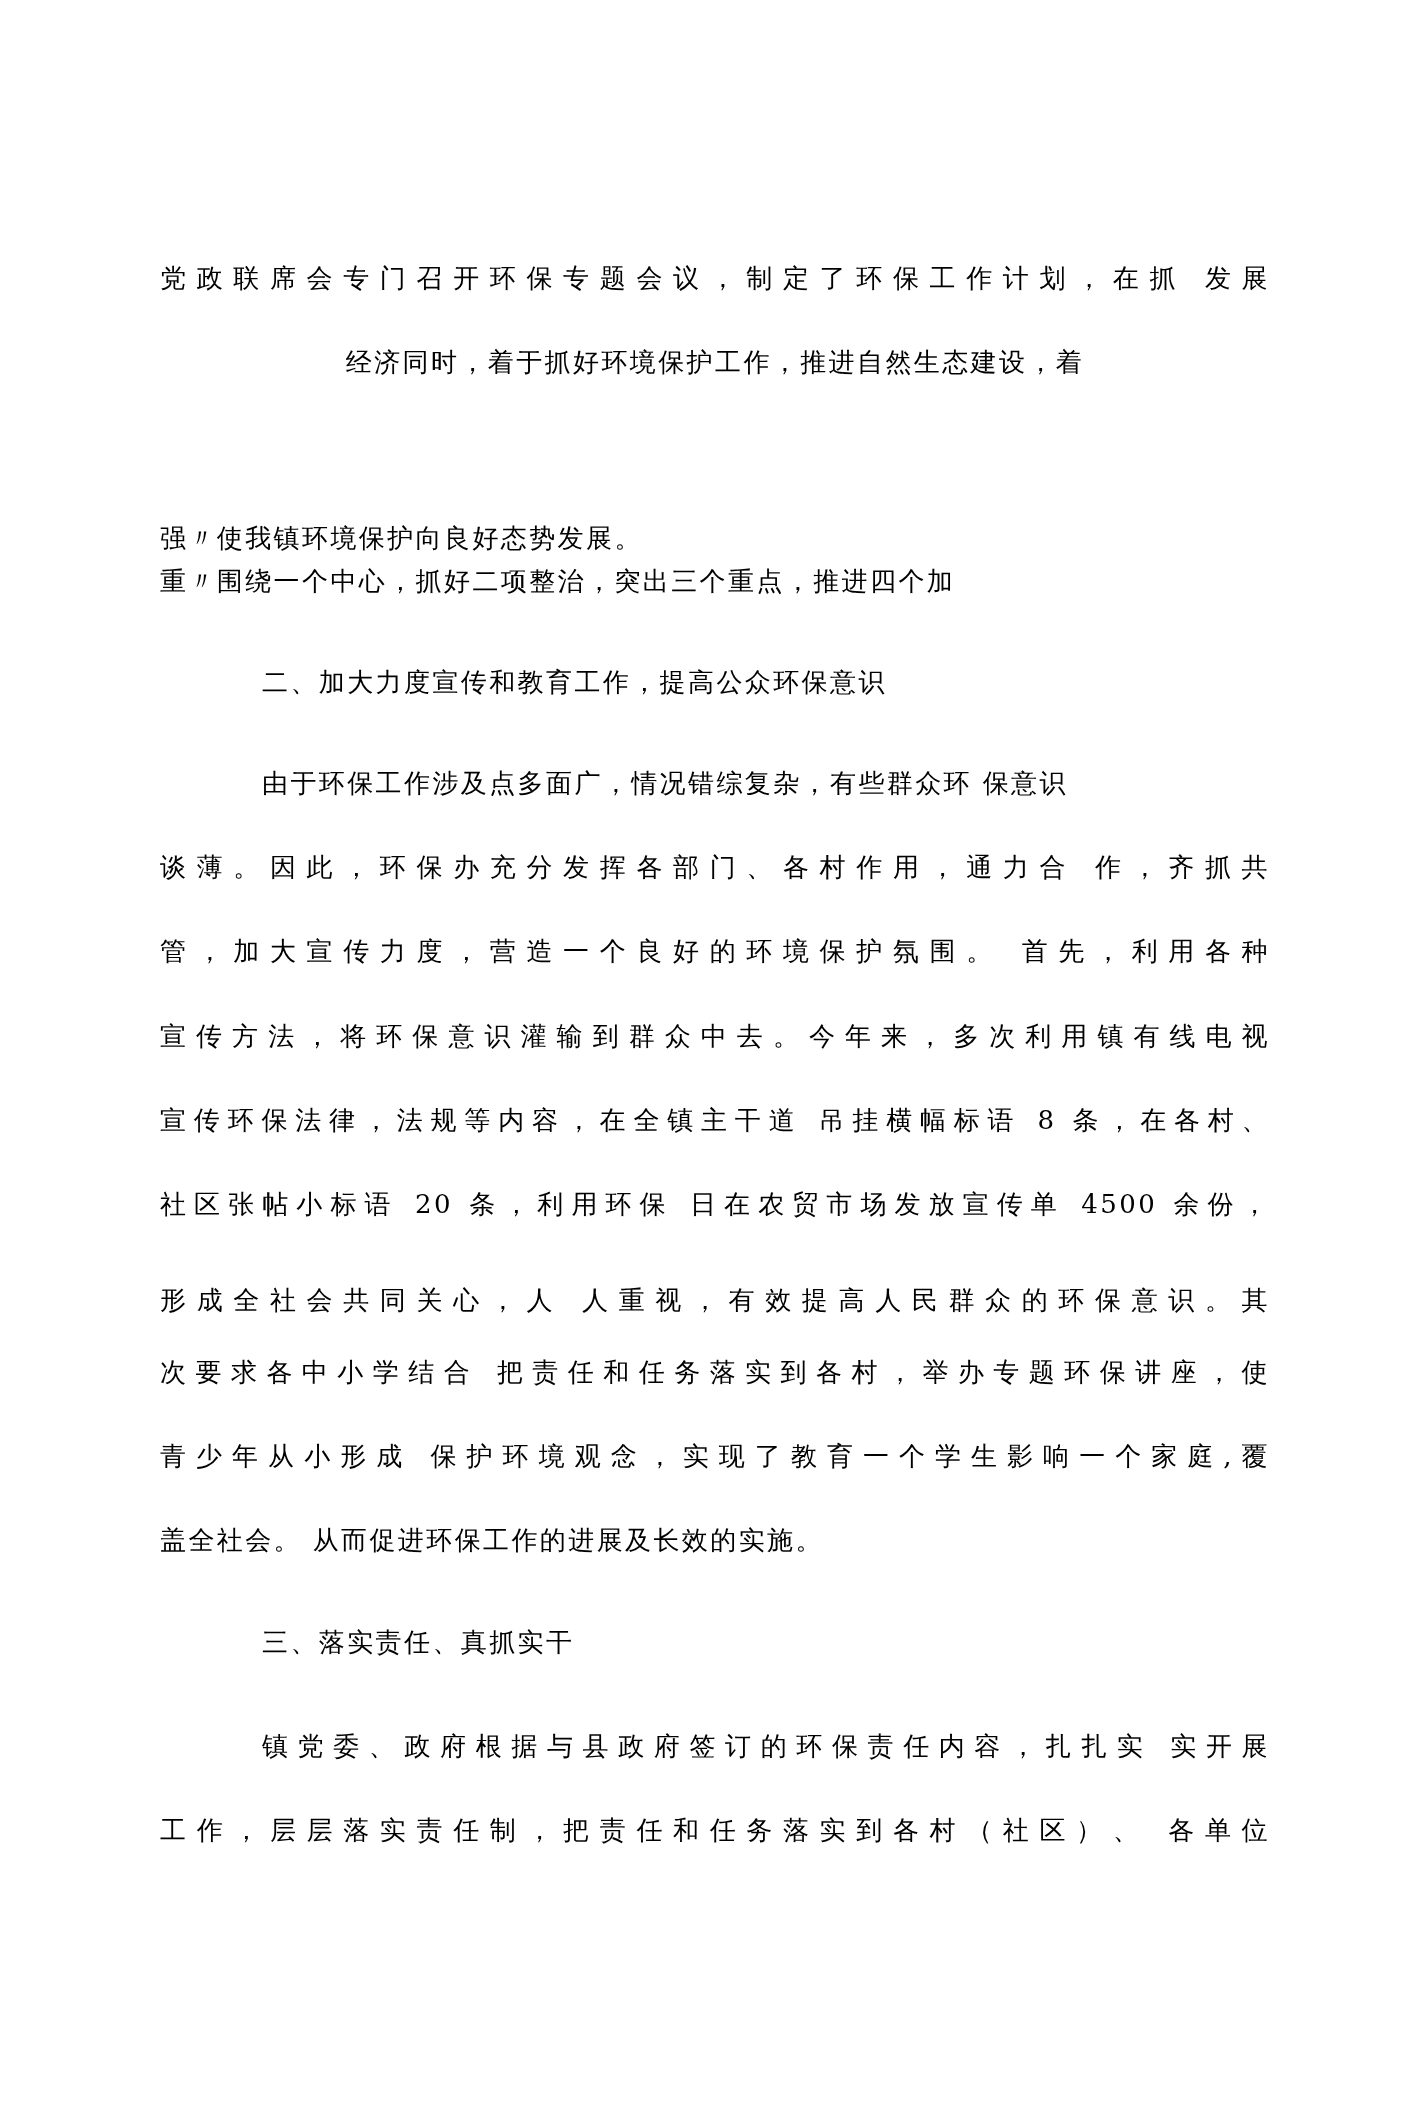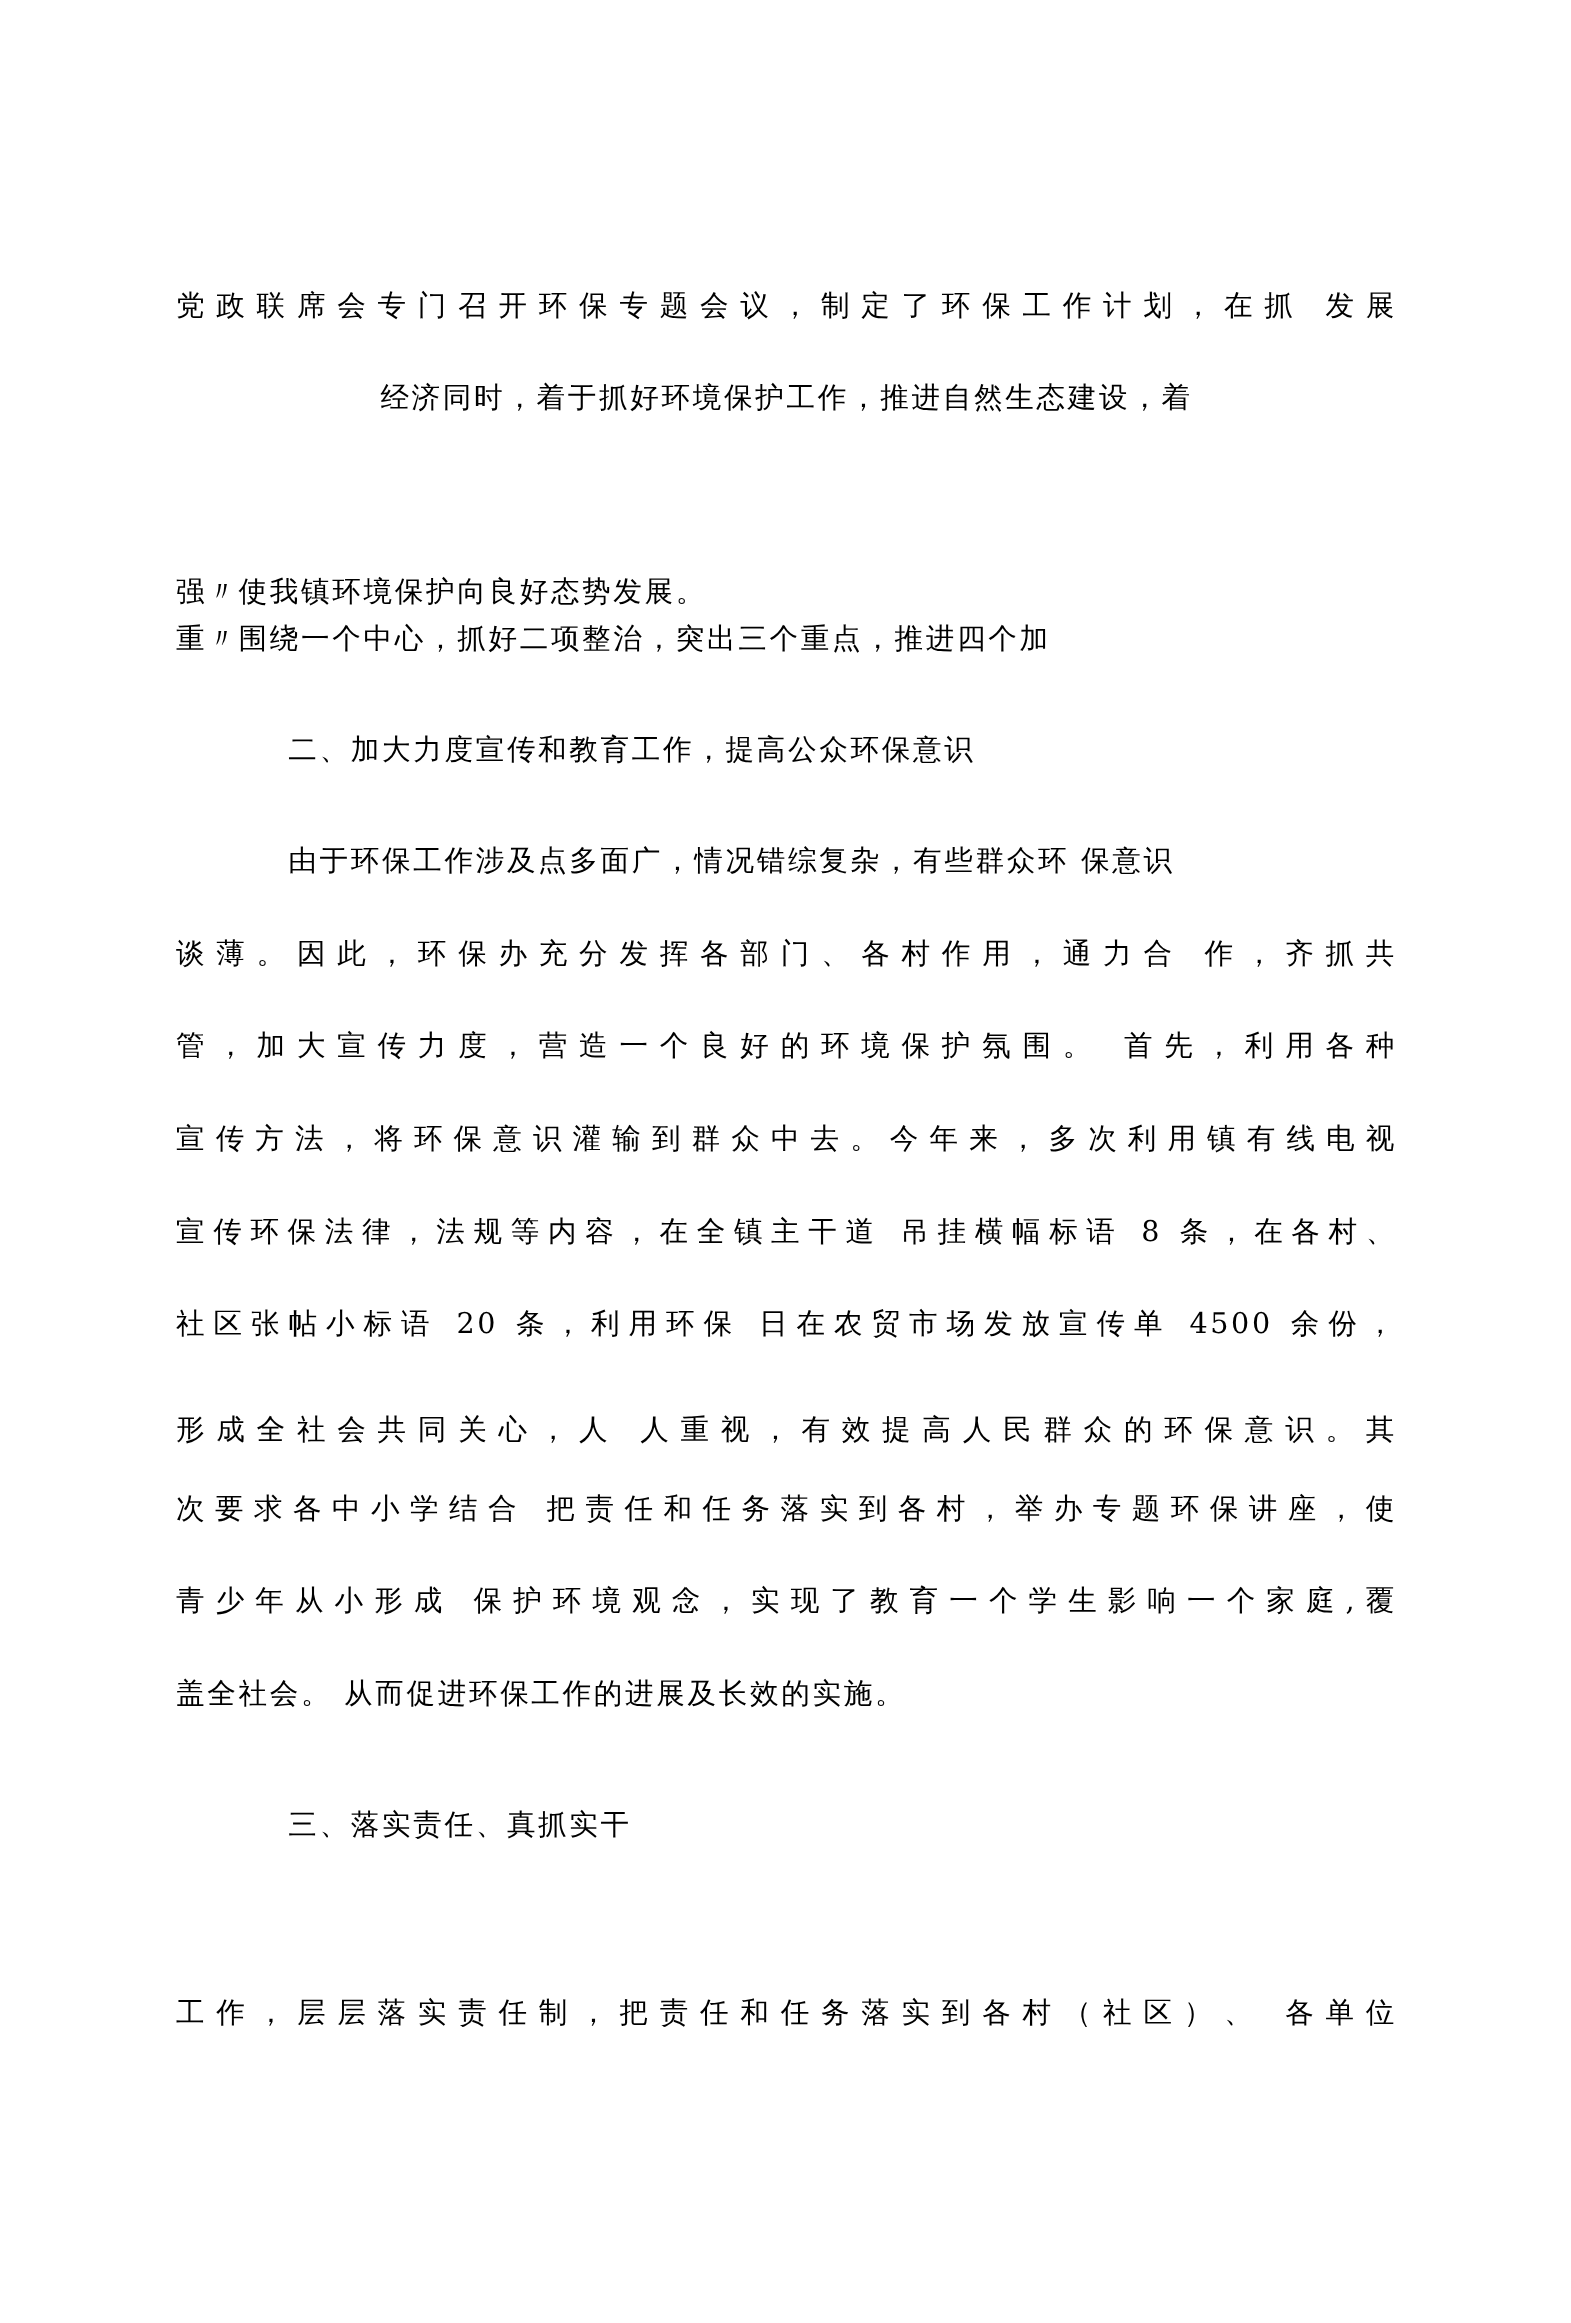--- a/index.html
+++ b/index.html
@@ -55,17 +55,18 @@
   <div class="line justify" style="top:847px;">谈薄。因此，环保办充分发挥各部门、各村作用，通力合  作，齐抓共</div>
   <div class="line justify" style="top:931px;">管，加大宣传力度，营造一个良好的环境保护氛围。 首先，利用各种</div>
   <div class="line justify" style="top:1016px;">宣传方法，将环保意识灌输到群众中去。今年来，多次利用镇有线电视</div>
   <div class="line justify" style="top:1100px;">宣传环保法律，法规等内容，在全镇主干道 吊挂横幅标语 8 条，在各村、</div>
   <div class="line justify" style="top:1184px;">社区张帖小标语 20 条，利用环保  日在农贸市场发放宣传单 4500 余份，</div>
   <div class="line justify" style="top:1268px;margin-top:12px;">形成全社会共同关心，人  人重视，有效提高人民群众的环保意识。其</div>
   <div class="line justify" style="top:1352px;">次要求各中小学结合  把责任和任务落实到各村，举办专题环保讲座，使</div>
   <div class="line justify" style="top:1436px;">青少年从小形成 保护环境观念，实现了教育一个学生影响一个家庭,覆</div>
   <div class="line" style="top:1520px;">盖全社会。 从而促进环保工作的进展及长效的实施。</div>
 
-  <div class="line indent" style="top:1622px;margin-top:17px;">三、落实责任、真抓实干</div>
+  <div class="line indent" style="top:1622px;">三、落实责任、真抓实干</div>
 
+  <div class="line indent justify" style="top:1726px; width:1008px;">镇党委、政府根据与县政府签订的环保责任内容，扎扎实 实开展</div>
   <div class="line justify" style="top:1810px;">工作，层层落实责任制，把责任和任务落实到各村（社区）、 各单位</div>
 
 </div>
 
 </body></html>

